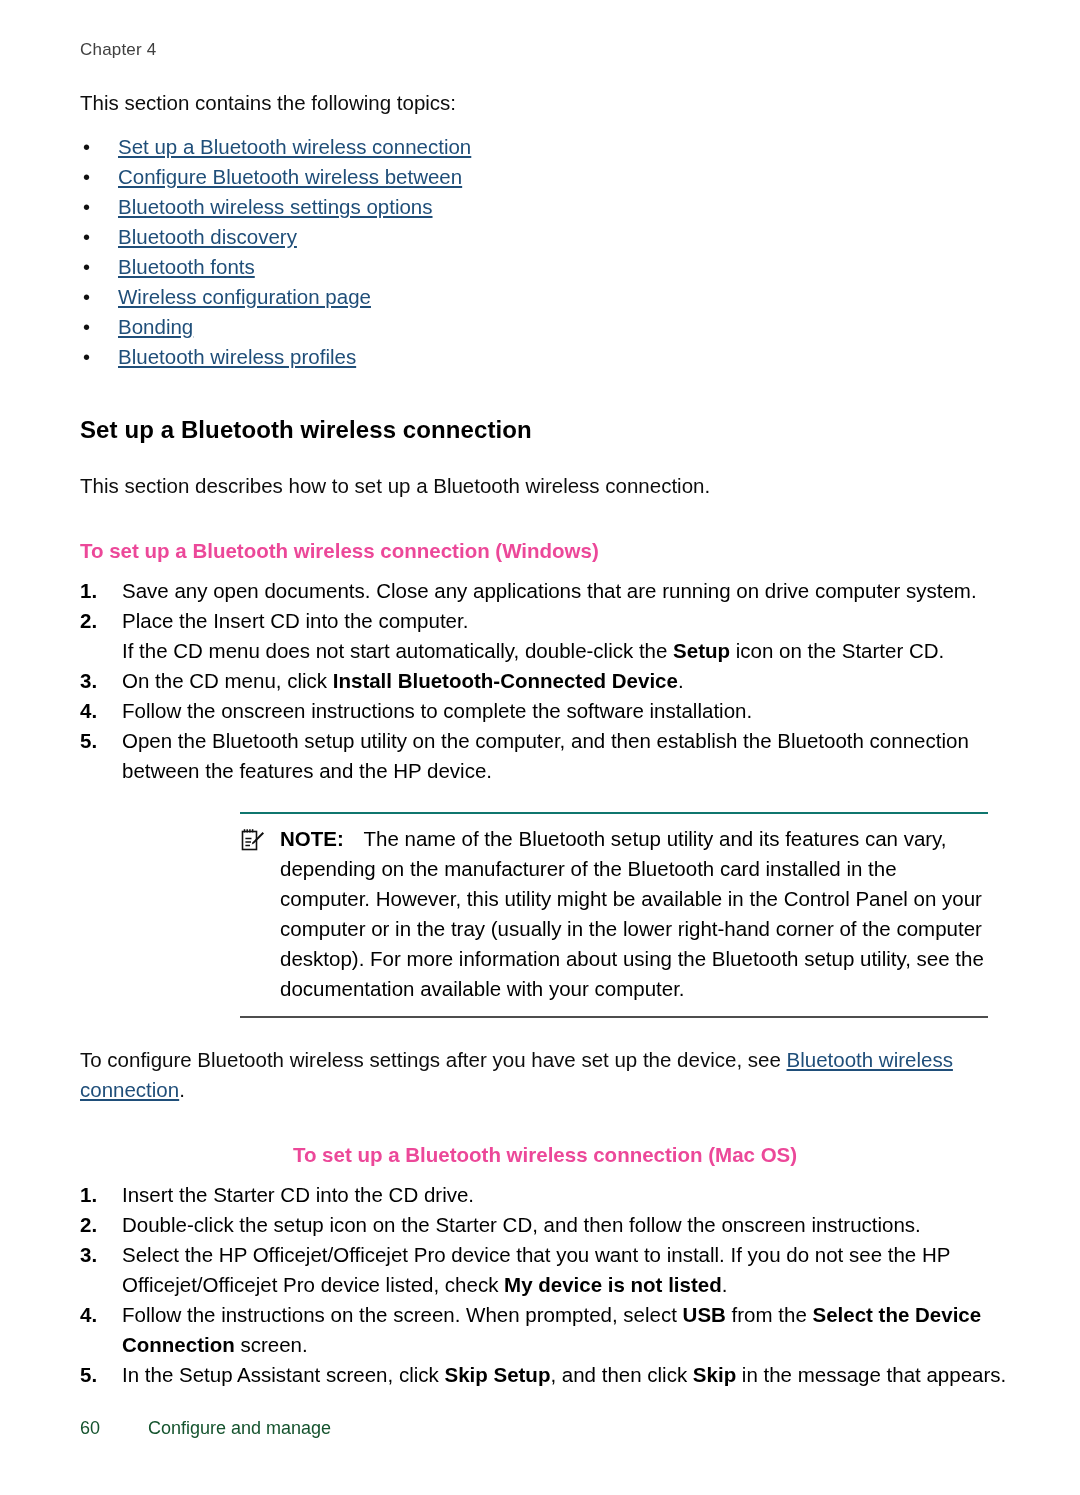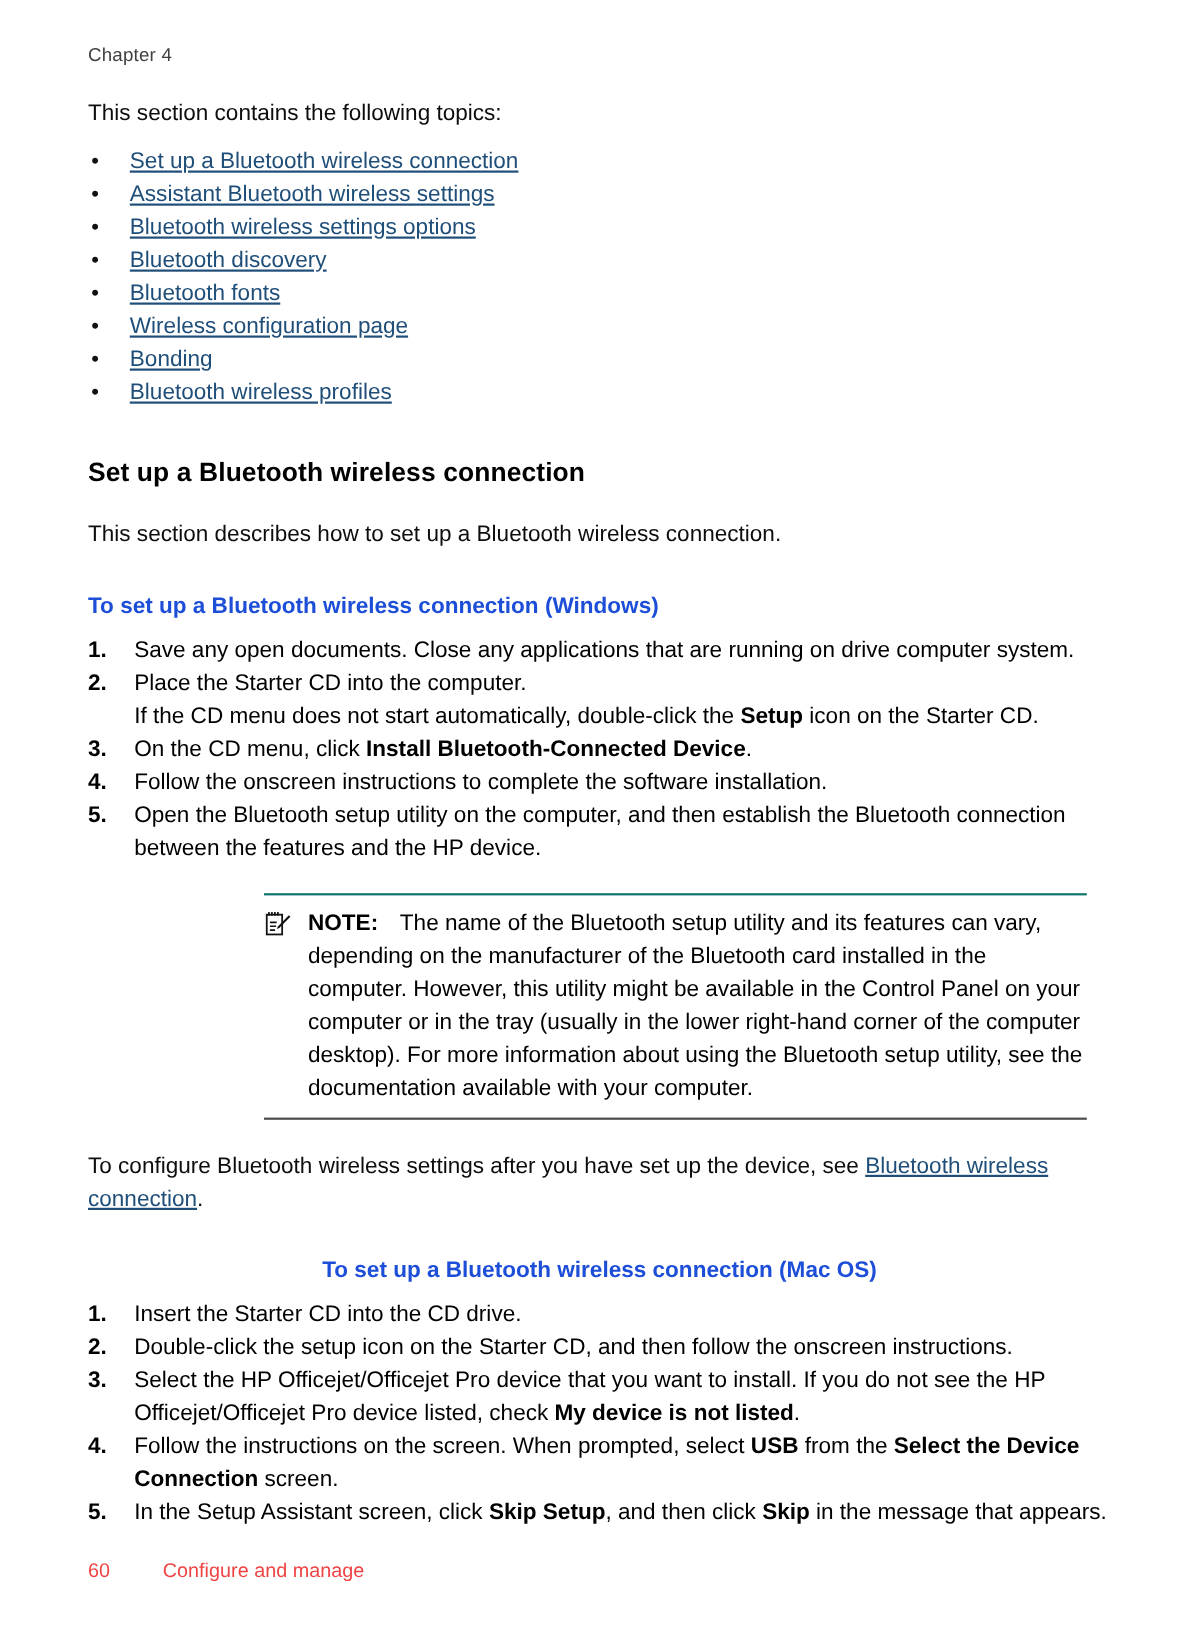--- a/index.html
+++ b/index.html
@@ -84,21 +84,21 @@
     margin: 44px 0 0 0;
     font-size: 24px;
     font-weight: bold;
     letter-spacing: 0.1px;
     color: #000;
   }
   h3.sub-head {
     margin: 0;
     font-size: 20.5px;
     font-weight: bold;
-    color: #1d4ed8;
+    color: #ec4899;
   }
 
   
   ol.steps {
     list-style: none;
     margin: 0;
     padding: 0;
   }
   ol.steps > li {
     position: relative;
@@ -149,21 +149,21 @@
     font-weight: bold;
   }
 
   
   .footer {
     position: absolute;
     left: 80px;
     top: 1418px;
     width: 930px;
     font-size: 18px;
-    color: #ef4444;
+    color: #14532d;
   }
   .footer .pageno {
     display: inline-block;
     width: 68px;
   }
 </style>
 </head>
 <body>
 
 <div class="page">
@@ -174,21 +174,21 @@
 
     <p class="para indent">This section contains the following topics:</p>
 
     <ul class="link-list indent">
       <li>
         <span class="bullet">•</span>
         <a class="xref" href="#">Set up a Bluetooth wireless connection</a>
       </li>
       <li>
         <span class="bullet">•</span>
-        <a class="xref" href="#">Assistant Bluetooth wireless settings</a>
+        <a class="xref" href="#">Configure Bluetooth wireless between</a>
       </li>
       <li>
         <span class="bullet">•</span>
         <a class="xref" href="#">Bluetooth wireless settings options</a>
       </li>
       <li>
         <span class="bullet">•</span>
         <a class="xref" href="#">Bluetooth discovery</a>
       </li>
       <li>
@@ -215,21 +215,21 @@
 
     <h3 class="sub-head indent" style="margin-top:38px;">To set up a Bluetooth wireless connection (Windows)</h3>
 
     <ol class="steps indent" style="margin-top:13px;">
       <li>
         <span class="num">1.</span>
         <span>Save any open documents. Close any applications that are running on drive computer system.</span>
       </li>
       <li>
         <span class="num">2.</span>
-        <span>Place the Starter CD into the computer.</span>
+        <span>Place the Insert CD into the computer.</span>
         <span class="substep"><span>If the CD menu does not start automatically, double-click the </span><b>Setup</b><span> icon on the Starter CD.</span></span>
       </li>
       <li>
         <span class="num">3.</span>
         <span>On the CD menu, click </span><b>Install Bluetooth-Connected Device</b><span>.</span>
       </li>
       <li>
         <span class="num">4.</span>
         <span>Follow the onscreen instructions to complete the software installation.</span>
       </li>

